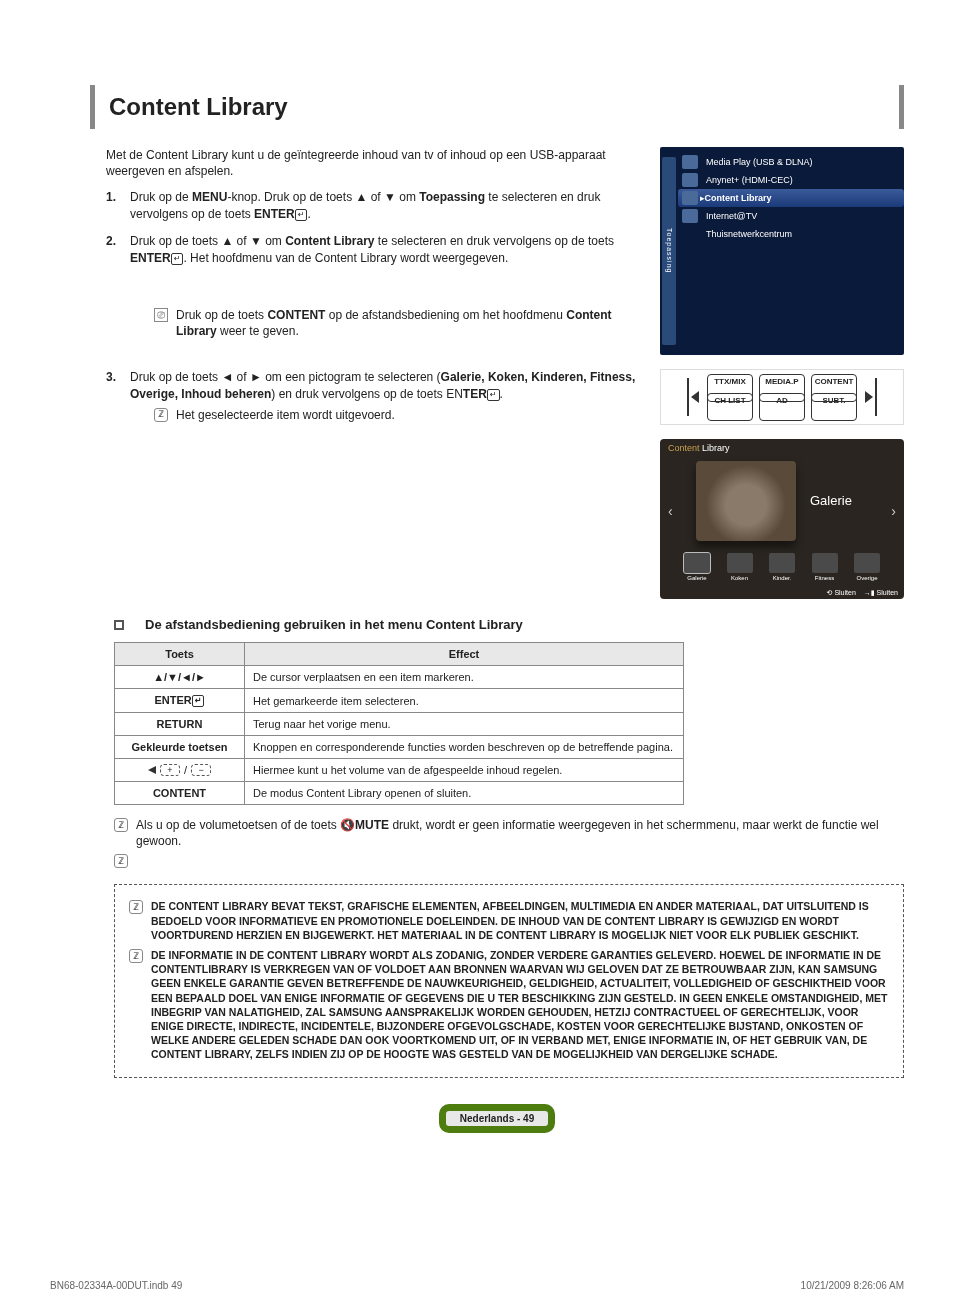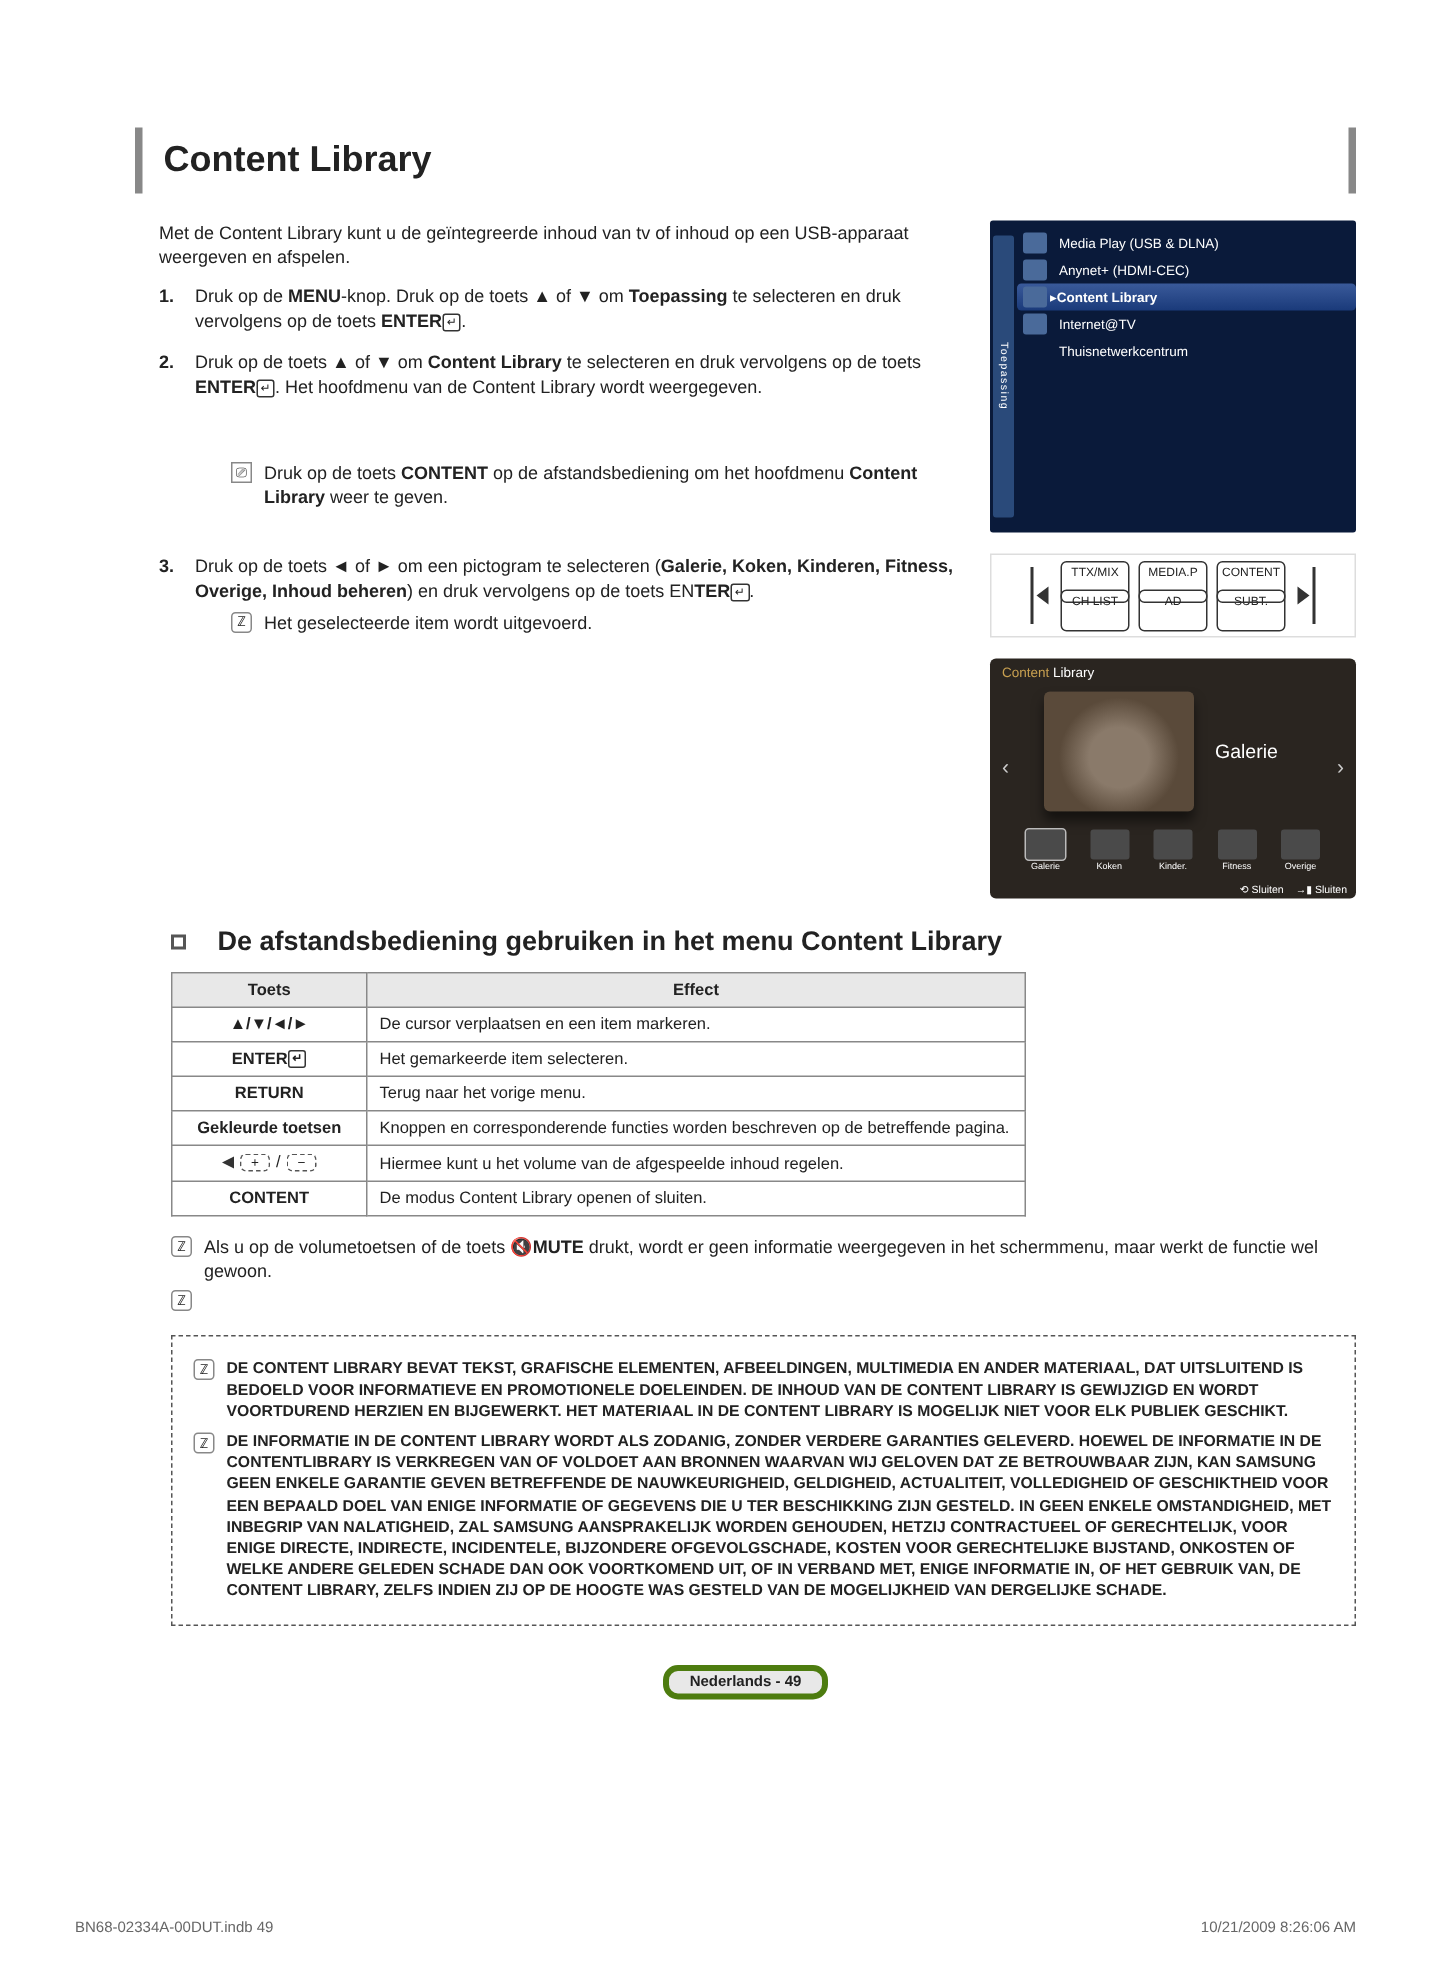--- a/index.html
+++ b/index.html
@@ -142,21 +142,21 @@
     display: grid;
     grid-template-columns: repeat(3, 46px);
     grid-template-rows: repeat(2, 16px);
     gap: 3px 6px;
     align-items: center;
   }
   .rbtn {
     border: 1.5px solid #333;
     border-radius: 4px;
     font-size: 8px;
-    font-weight: normal;
+    font-weight: bold;
     text-align: center;
     height: 28px;
     line-height: 13px;
   }
   .rbtn.arrowed { position: relative; }
   .remote .tri-l,
   .remote .tri-r {
     position: absolute;
     top: 50%; transform: translateY(-50%);
     width: 0; height: 0;
@@ -235,21 +235,21 @@
     margin-top: 18px;
   }
   .sub-head {
     display: flex; align-items: center; gap: 8px;
     margin-bottom: 10px;
   }
   .sq-bullet {
     width: 10px; height: 10px; border: 2px solid #555;
   }
   .sub-head h3 {
-    font-size: 18px; font-weight: bold; padding-left: 13px;
+    font-size: 13px; font-weight: bold; padding-left: 13px;
   }
 
   table.remote-table {
     width: 570px;
     border-collapse: collapse;
     font-size: 11px;
     margin-bottom: 12px;
     padding-left: 12px;
   }
   table.remote-table th,
@@ -307,21 +307,21 @@
   .dashed-box .note-line { margin-left: 0; margin-bottom: 6px; }
   .dashed-box b, .dashed-box .b { font-weight: bold; }
 
   
   .page-foot {
     text-align: center;
     margin-top: 26px;
   }
   .foot-pill {
     display: inline-block;
-    border: 4px solid #4d7c0f;
+    border: 7px solid #4d7c0f;
     background: #e8e8e8;
     border-radius: 10px;
     padding: 2px 14px;
     font-size: 10px;
     font-weight: bold;
   }
   .print-foot {
     position: absolute;
     bottom: 24px;
     left: 50px; right: 50px;

